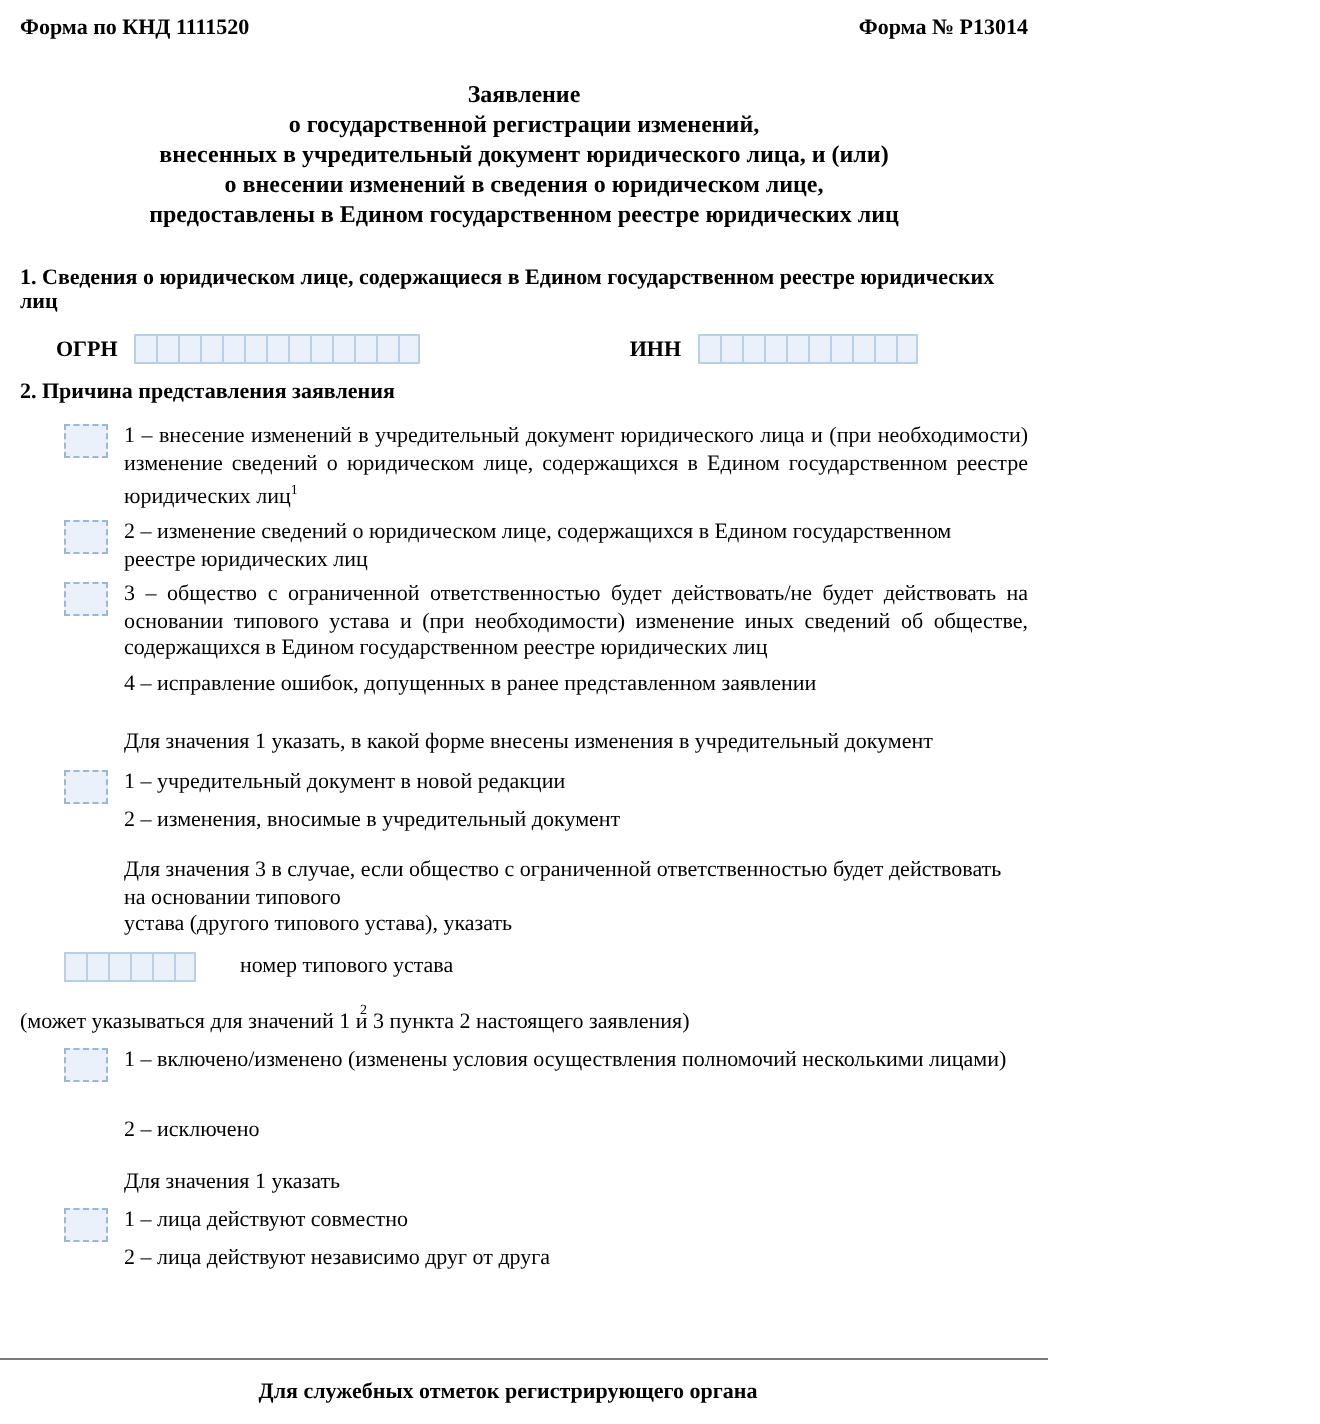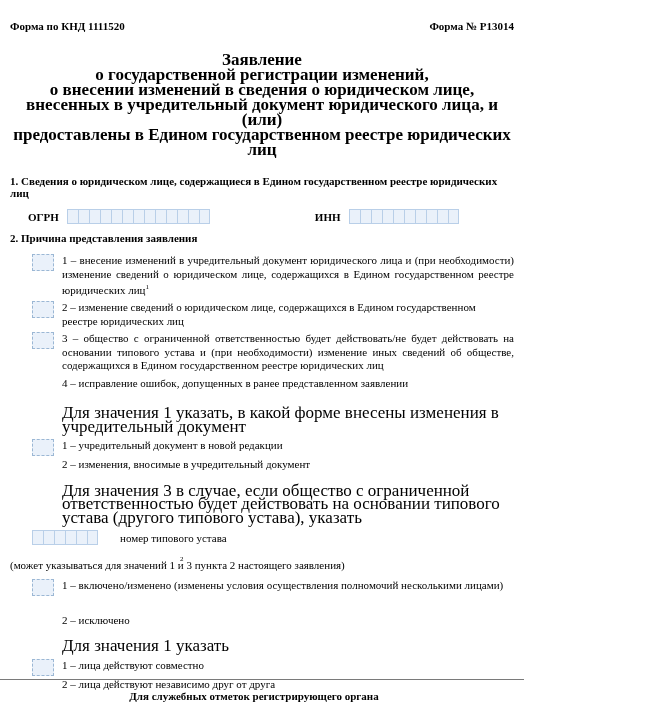--- a/index.html
+++ b/index.html
@@ -14,34 +14,34 @@
     font-size: 11px;
     color: #000000;
     position: relative;
     overflow: hidden;
   }
   .page {
     position: relative;
     width: 524px;
     height: 712px;
     box-sizing: border-box;
-    padding: 20px 10px 0 10px;
+    padding: 8px 10px 0 10px;
   }
   .topbar {
     display: flex;
     justify-content: space-between;
     align-items: flex-start;
     font-weight: bold;
     font-size: 11px;
     margin-bottom: 20px;
   }
   .title-block {
     text-align: center;
     font-weight: bold;
-    font-size: 17px;
+    font-size: 12px;
     line-height: 15px;
     margin: 0 auto 18px auto;
     width: 500px;
   }
   .section-title {
     font-weight: bold;
     font-size: 11px;
     margin-bottom: 4px;
   }
   .num {
@@ -101,21 +101,21 @@
     flex: 1;
     font-size: 11px;
     line-height: 13.5px;
     text-align: justify;
   }
   .opt-text-nj {
     text-align: left;
   }
   .indent-text {
     margin-left: 52px;
-    font-size: 17px;
+    font-size: 11px;
     line-height: 13.5px;
   }
   .gap-s { height: 6px; }
   .gap-m { height: 10px; }
   .gap-l { height: 14px; }
 
   .sec3-para {
     font-size: 11px;
     line-height: 13.5px;
     text-align: justify;
@@ -154,22 +154,22 @@
 <div class="page">
 
   <div class="topbar">
     <div>Форма по КНД 1111520</div>
     <div>Форма № Р13014</div>
   </div>
 
   <div class="title-block">
     <div>Заявление</div>
     <div>о государственной регистрации изменений,</div>
+    <div>внесенных в учредительный документ юридического лица, и (или)</div>
     <div>о внесении изменений в сведения о юридическом лице,</div>
-    <div>внесенных в учредительный документ юридического лица, и (или)</div>
     <div>предоставлены в Едином государственном реестре юридических лиц</div>
   </div>
 
   <div class="section-title">
     <span class="num">1.</span>
     <span>Сведения о юридическом лице, содержащиеся в Едином государственном реестре юридических лиц</span>
   </div>
 
   <div class="field-row">
     <span class="spacer-ogrn"></span>

